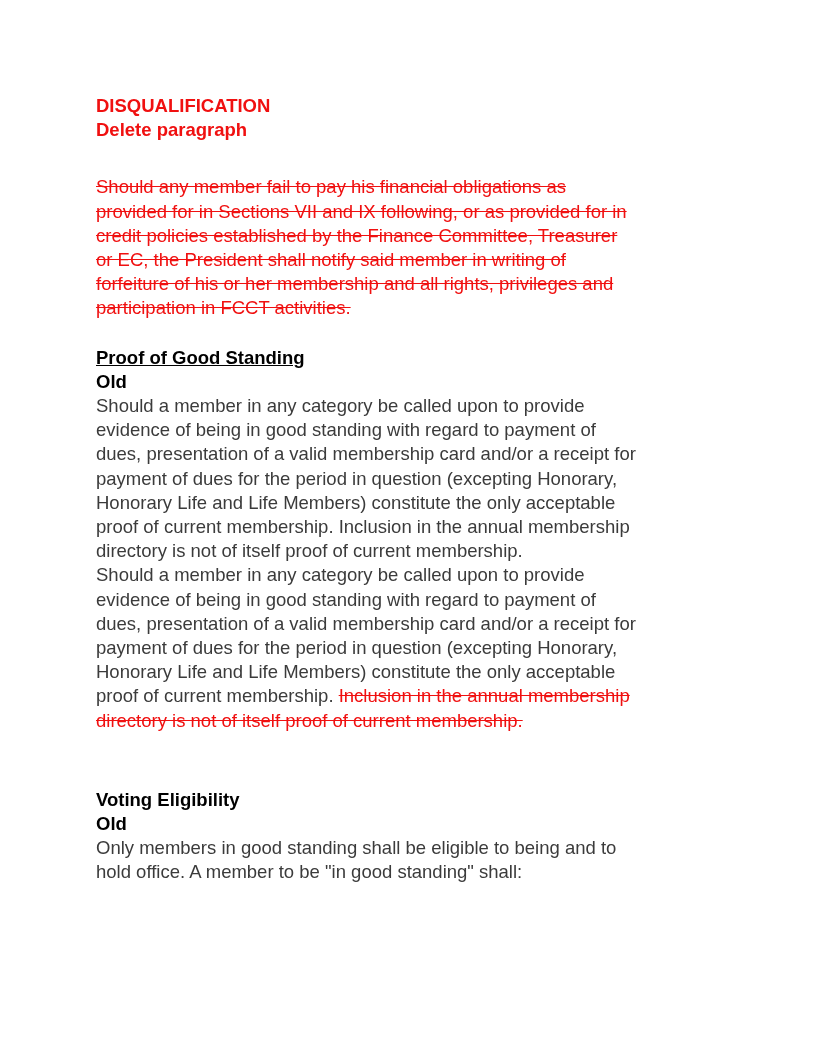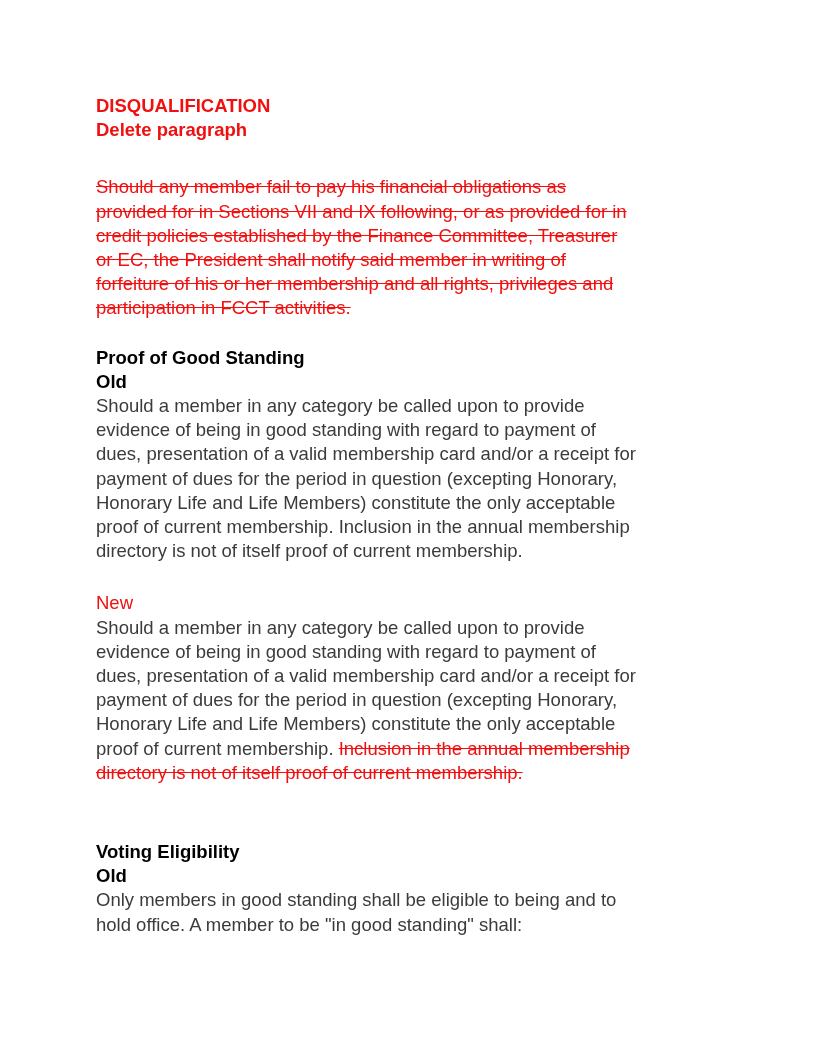--- a/index.html
+++ b/index.html
@@ -22,21 +22,21 @@
   }
   .para {
     margin: 0;
     white-space: pre-line;
   }
   .bold  { font-weight: bold; }
   .black { color: var(--bold-text, #000000); }
   .red   { color: var(--red, #ff0000); }
   .strike { text-decoration: line-through; }
   .mt-33 { margin-top: 33px; }
-  .mt-25 { margin-top: 25px; }
+  .mt-25 { margin-top: 25px; text-decoration: underline; }
   .mt-28 { margin-top: 28px; }
   .mt-55 { margin-top: 55px; }
 </style>
 </head>
 <body>
 
 <div class="page">
 
   <div class="bold red">
     <div>DISQUALIFICATION</div>
@@ -53,21 +53,20 @@
   <div class="bold black mt-25">Proof of Good Standing</div>
   <div class="bold black">Old</div>
   <p class="para">Should a member in any category be called upon to provide
 evidence of being in good standing with regard to payment of
 dues, presentation of a valid membership card and/or a receipt for
 payment of dues for the period in question (excepting Honorary,
 Honorary Life and Life Members) constitute the only acceptable
 proof of current membership. Inclusion in the annual membership
 directory is not of itself proof of current membership.</p>
 
-  <div class="red mt-28">New</div>
   <p class="para"><span>Should a member in any category be called upon to provide
 evidence of being in good standing with regard to payment of
 dues, presentation of a valid membership card and/or a receipt for
 payment of dues for the period in question (excepting Honorary,
 Honorary Life and Life Members) constitute the only acceptable
 proof of current membership. </span><span class="red strike">Inclusion in the annual membership
 directory is not of itself proof of current membership.</span></p>
 
   <div class="bold black mt-55">Voting Eligibility</div>
   <div class="bold black">Old</div>

